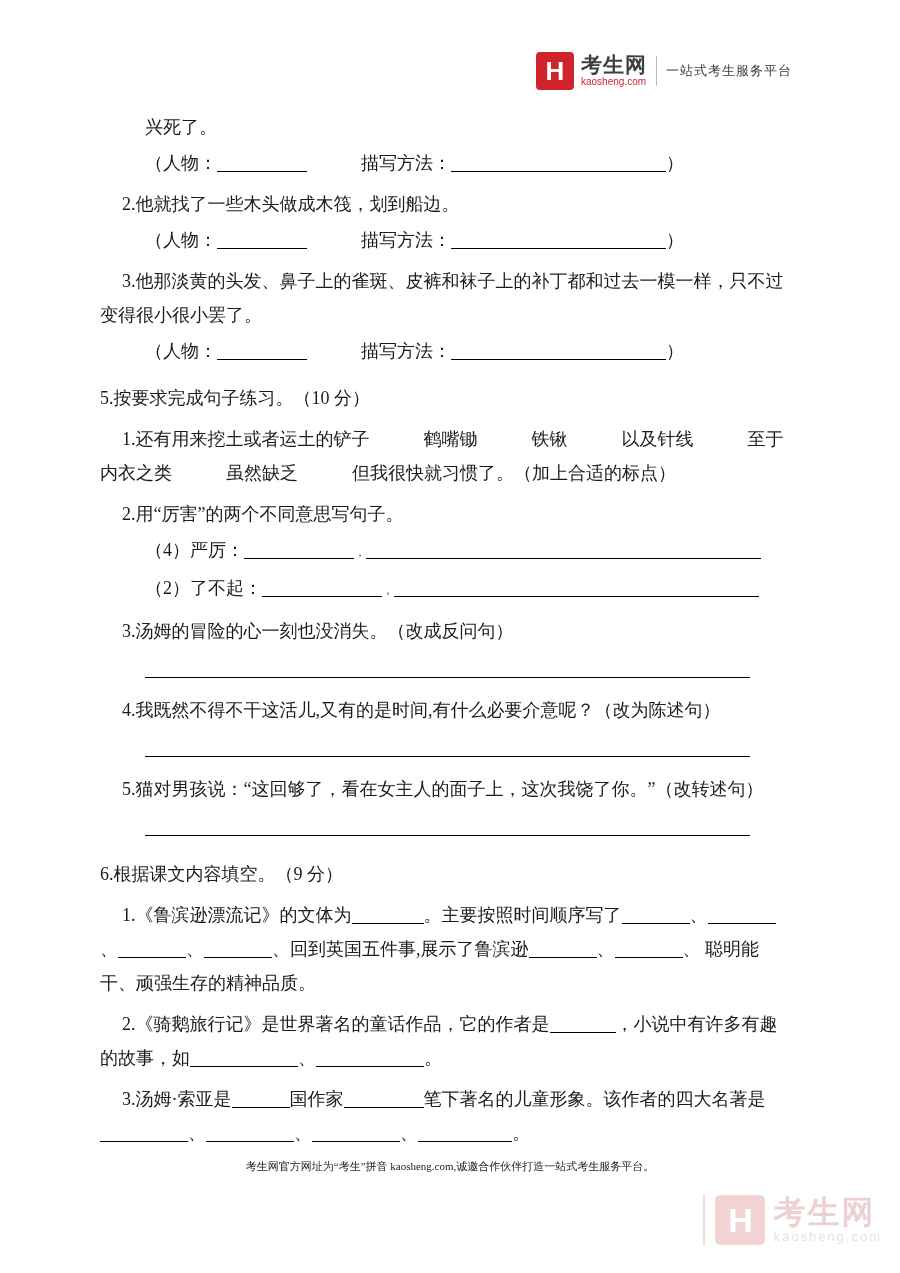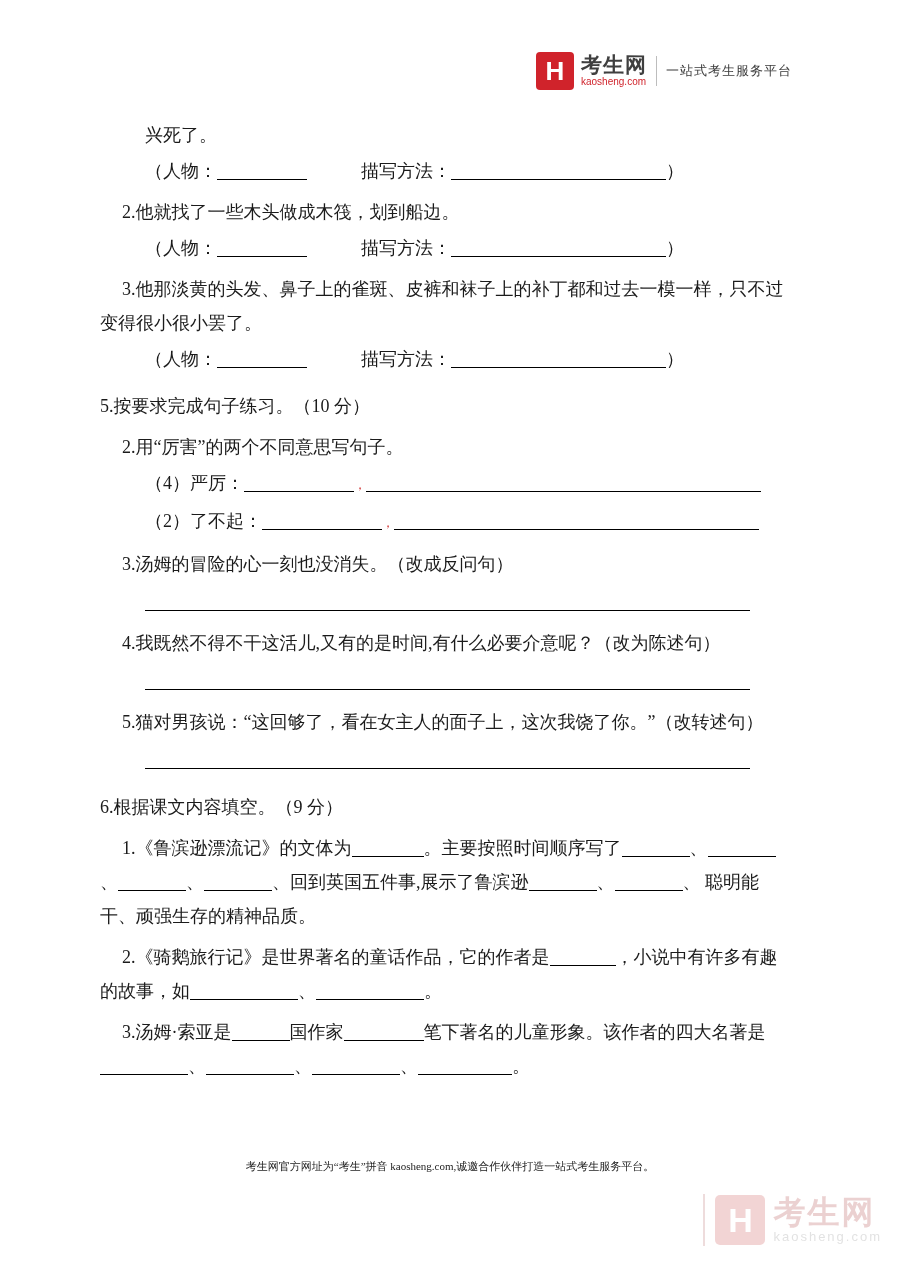--- a/index.html
+++ b/index.html
@@ -26,21 +26,21 @@
     font-family:"Liberation Sans","DejaVu Sans",sans-serif;
     font-size:10px; color:#d0232b; line-height:12px;
   }
   .logo-divider { width:1px; height:30px; background:#bdbdbd; margin:0 9px; }
   .logo-tagline {
     font-family:Liberation Serif, serif;
     font-size:13px; color:#3a3a3a; letter-spacing:1px;
   }
   
   .content {
-    position:absolute; top:118px; left:100px; width:692px;
+    position:absolute; top:110px; left:100px; width:692px;
     font-size:18px; line-height:34px;
   }
   .line { min-height:34px; }
   .cont    { text-indent:45px; }
   .sub     { text-indent:45px; margin-top:2px; }
   .item    { text-indent:22px; margin-top:7px; }
   .section { margin-top:13px; }
   .answer  { margin:4px 0 4px 45px; }
   .blank {
     display:inline-block; border-bottom:1.5px solid #000;
@@ -90,20 +90,21 @@
   </div>
 
   <div class="content" id="doc-content">
       <div class="line cont"><span class="">兴死了。</span></div>
       <div class="line sub"><span class="">（人物：</span><span class="blank" style="width: 90px;"></span><span class="">　　　描写方法：</span><span class="blank" style="width: 215px;"></span><span class="">）</span></div>
       <div class="line item"><span class="">2.他就找了一些木头做成木筏，划到船边。</span></div>
       <div class="line sub"><span class="">（人物：</span><span class="blank" style="width: 90px;"></span><span class="">　　　描写方法：</span><span class="blank" style="width: 215px;"></span><span class="">）</span></div>
       <div class="line item"><span class="">3.他那淡黄的头发、鼻子上的雀斑、皮裤和袜子上的补丁都和过去一模一样，只不过变得很小很小罢了。</span></div>
       <div class="line sub"><span class="">（人物：</span><span class="blank" style="width: 90px;"></span><span class="">　　　描写方法：</span><span class="blank" style="width: 215px;"></span><span class="">）</span></div>
       <div class="line section"><span class="">5.按要求完成句子练习。（10 分）</span></div>
+      <div class="line item"><span class="">1.还有用来挖土或者运土的铲子　　　鹤嘴锄　　　铁锹　　　以及针线　　　至于内衣之类　　　虽然缺乏　　　但我很快就习惯了。（加上合适的标点）</span></div>
       <div class="line item"><span class="">2.用“厉害”的两个不同意思写句子。</span></div>
       <div class="line sub"><span class="">（4）严厉：</span><span class="blank" style="width: 110px;"></span><span class="red-mark">，</span><span class="blank" style="width: 395px;"></span></div>
       <div class="line sub"><span class="">（2）了不起：</span><span class="blank" style="width: 120px;"></span><span class="red-mark">，</span><span class="blank" style="width: 365px;"></span></div>
       <div class="line item"><span class="">3.汤姆的冒险的心一刻也没消失。（改成反问句）</span></div>
       <div class="line answer"><span class="blank" style="width: 605px;"></span></div>
       <div class="line item"><span class="">4.我既然不得不干这活儿,又有的是时间,有什么必要介意呢？（改为陈述句）</span></div>
       <div class="line answer"><span class="blank" style="width: 605px;"></span></div>
       <div class="line item"><span class="">5.猫对男孩说：“这回够了，看在女主人的面子上，这次我饶了你。”（改转述句）</span></div>
       <div class="line answer"><span class="blank" style="width: 605px;"></span></div>
       <div class="line section"><span class="">6.根据课文内容填空。（9 分）</span></div>

